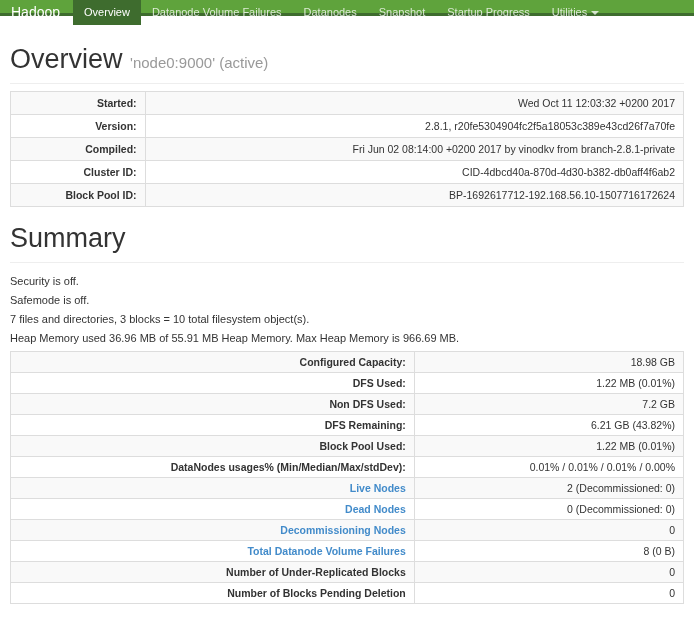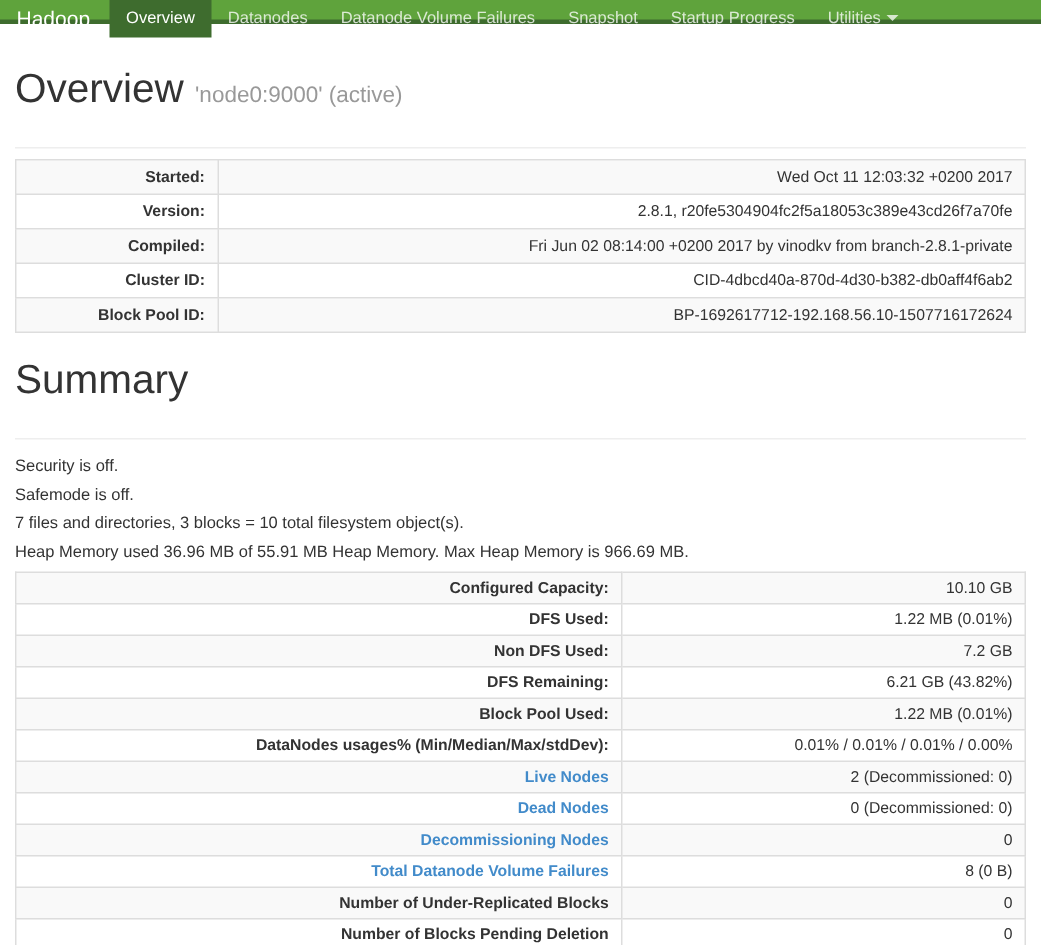--- a/index.html
+++ b/index.html
@@ -32,21 +32,21 @@
     line-height:25px;padding:0 11px;text-decoration:none;white-space:nowrap;
   }
   .nav-item.active{background:var(--navbar-active);color:#fff;}
   .caret{
     display:inline-block;width:0;height:0;margin-left:4px;vertical-align:middle;
     border-top:4px solid rgba(255,255,255,.75);
     border-left:4px solid transparent;border-right:4px solid transparent;
   }
   
   .content{padding:0 10px;}
-  .page-header{border-bottom:1px solid #eee;padding-bottom:25px;}
+  .page-header{border-bottom:1px solid #eee;padding-bottom:10px;}
   .page-header.first{margin:30px 0 0;}
   .page-header.second{margin:18px 0 0;}
   h1{font-size:27px;font-weight:normal;color:#333;margin:0;line-height:1;}
   h1 small{font-size:15px;color:#999;font-weight:normal;}
   p.summary-line{margin:0 0 7px;line-height:12px;}
   .para-block{margin-top:12px;}
   
   table{width:100%;border-collapse:collapse;border:1px solid var(--border);}
   th,td{
     border:1px solid var(--border);text-align:right;vertical-align:top;
@@ -65,24 +65,24 @@
 </head>
 <body>
 
 <nav class="navbar">
   <a class="navbar-brand">Hadoop</a>
   <ul class="navbar-nav">
     <li>
         <a class="nav-item active">Overview</a>
       </li>
     <li>
-        <a class="nav-item">Datanodes</a>
+        <a class="nav-item">Datanode Volume Failures</a>
       </li>
     <li>
-        <a class="nav-item">Datanode Volume Failures</a>
+        <a class="nav-item">Datanodes</a>
       </li>
     <li>
         <a class="nav-item">Snapshot</a>
       </li>
     <li>
         <a class="nav-item">Startup Progress</a>
       </li>
     <li>
         <a class="nav-item"><span>Utilities</span><span class="caret"></span></a>
       </li>
@@ -128,21 +128,21 @@
     <p class="summary-line">Security is off.</p>
     <p class="summary-line">Safemode is off.</p>
     <p class="summary-line">7 files and directories, 3 blocks = 10 total filesystem object(s).</p>
     <p class="summary-line">Heap Memory used 36.96 MB of 55.91 MB Heap Memory. Max Heap Memory is 966.69 MB.</p>
   </div>
 
   <table class="summary-table">
     <tbody>
       <tr>
         <th>Configured Capacity:</th>
-        <td>10.10 GB</td>
+        <td>18.98 GB</td>
       </tr>
       <tr>
         <th>DFS Used:</th>
         <td>1.22 MB (0.01%)</td>
       </tr>
       <tr>
         <th>Non DFS Used:</th>
         <td>7.2 GB</td>
       </tr>
       <tr>

